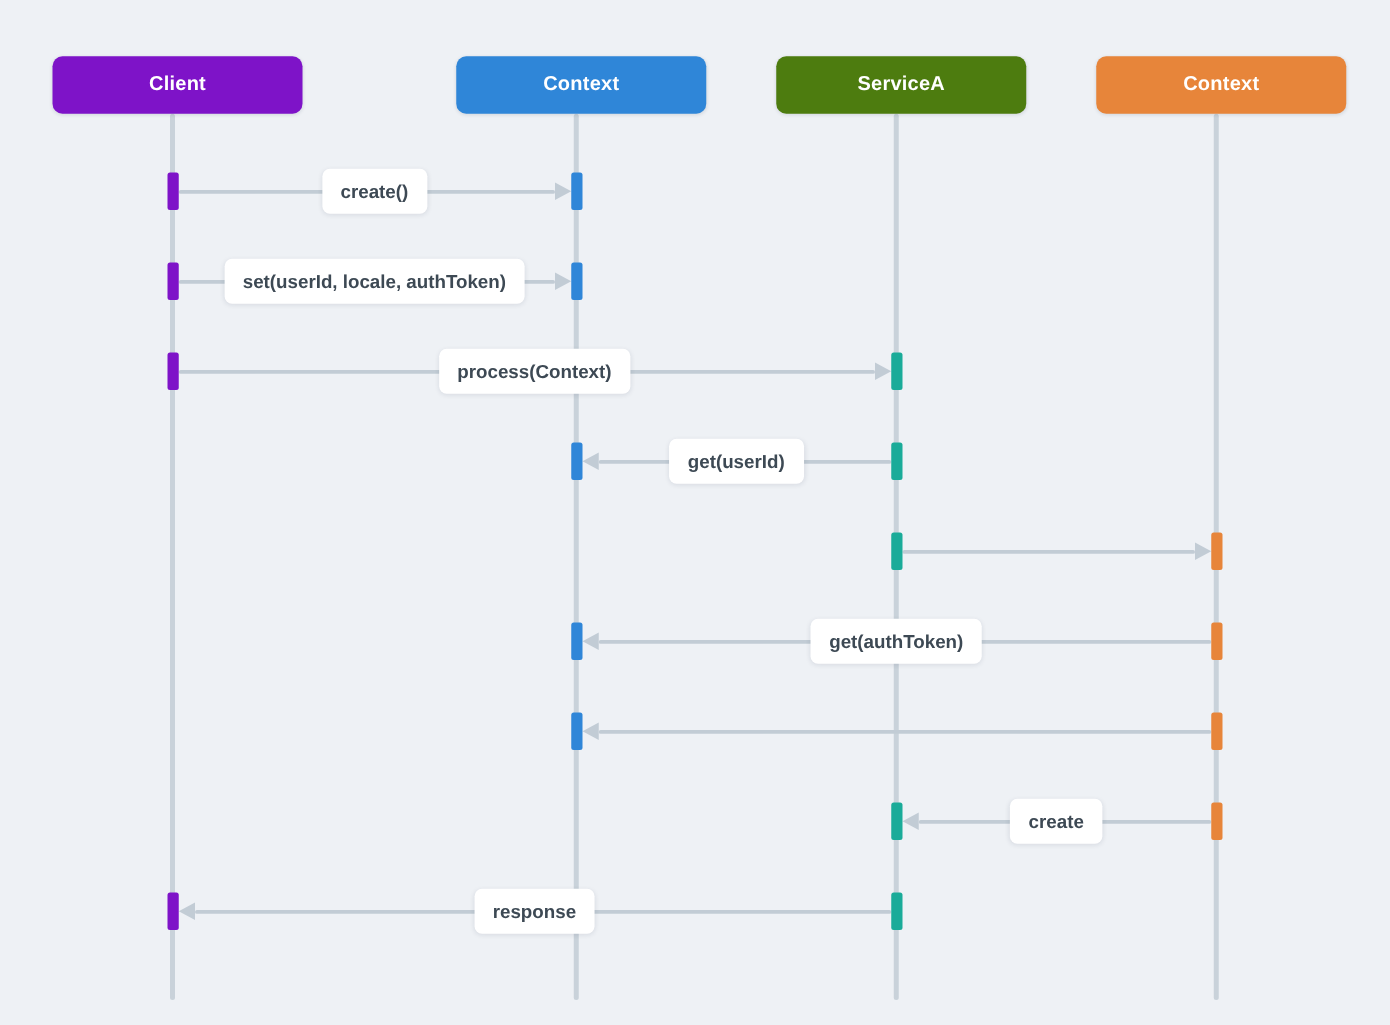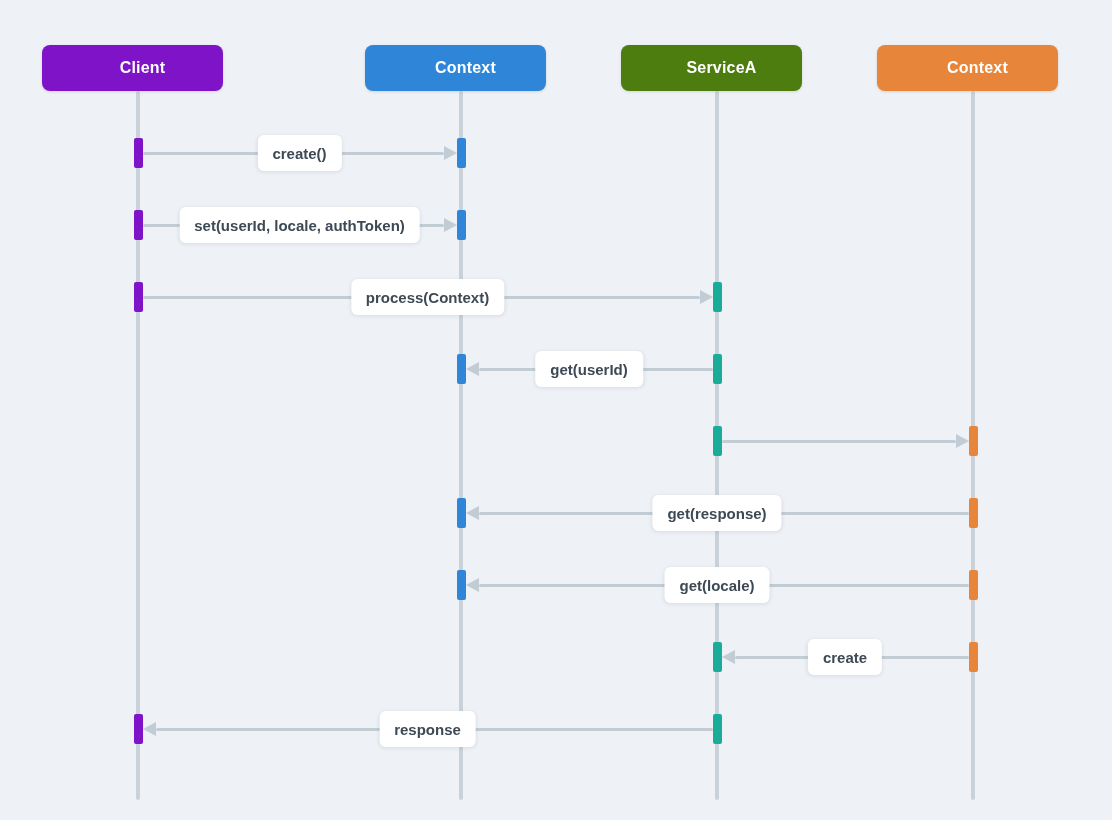--- a/index.html
+++ b/index.html
@@ -11,33 +11,32 @@
   .stage {
     position: relative;
     width: 1112px;
     height: 820px;
     background: #eef1f5;
     overflow: hidden;
   }
   .participant-box {
     position: absolute;
     top: 45px;
-    width: 161px;
+    width: 200px;
     height: 46px;
     border-radius: 8px;
     display: flex;
     align-items: center;
     justify-content: center;
     color: #ffffff;
     font-size: 16px;
     font-weight: 700;
     letter-spacing: 0.2px;
     box-shadow: 0 1px 3px rgba(20,30,60,0.12);
     z-index: 5;
-    padding-left: 20px;
   }
   .lifeline {
     position: absolute;
     top: 91px;
     width: 4px;
     height: 709px;
     background: #c9d2da;
     border-radius: 2px;
     z-index: 1;
   }
@@ -115,26 +114,25 @@
     <div class="arrowhead left" style="top: 362px; left: 465.5px;"></div>
     <div class="msg-label" style="left: 589px; top: 351px;">get(userId)</div>
     <div class="activation-bar" style="left: 712.5px; top: 426px; background: rgb(26, 171, 153);"></div>
     <div class="activation-bar" style="left: 968.5px; top: 426px; background: rgb(231, 133, 58);"></div>
     <div class="msg-line" style="left: 721.5px; top: 439.5px; width: 234px;"></div>
     <div class="arrowhead right" style="top: 434px; left: 955.5px;"></div>
     <div class="activation-bar" style="left: 968.5px; top: 498px; background: rgb(231, 133, 58);"></div>
     <div class="activation-bar" style="left: 456.5px; top: 498px; background: rgb(47, 134, 216);"></div>
     <div class="msg-line" style="left: 478.5px; top: 511.5px; width: 490px;"></div>
     <div class="arrowhead left" style="top: 506px; left: 465.5px;"></div>
-    <div class="msg-label" style="left: 717px; top: 495px;">get(response)</div>
+    <div class="msg-label" style="left: 717px; top: 495px;">get(authToken)</div>
     <div class="activation-bar" style="left: 968.5px; top: 570px; background: rgb(231, 133, 58);"></div>
     <div class="activation-bar" style="left: 456.5px; top: 570px; background: rgb(47, 134, 216);"></div>
     <div class="msg-line" style="left: 478.5px; top: 583.5px; width: 490px;"></div>
     <div class="arrowhead left" style="top: 578px; left: 465.5px;"></div>
-    <div class="msg-label" style="left: 717px; top: 567px;">get(locale)</div>
     <div class="activation-bar" style="left: 968.5px; top: 642px; background: rgb(231, 133, 58);"></div>
     <div class="activation-bar" style="left: 712.5px; top: 642px; background: rgb(26, 171, 153);"></div>
     <div class="msg-line" style="left: 734.5px; top: 655.5px; width: 234px;"></div>
     <div class="arrowhead left" style="top: 650px; left: 721.5px;"></div>
     <div class="msg-label" style="left: 845px; top: 639px;">create</div>
     <div class="activation-bar" style="left: 712.5px; top: 714px; background: rgb(26, 171, 153);"></div>
     <div class="activation-bar" style="left: 133.5px; top: 714px; background: rgb(126, 19, 200);"></div>
     <div class="msg-line" style="left: 155.5px; top: 727.5px; width: 557px;"></div>
     <div class="arrowhead left" style="top: 722px; left: 142.5px;"></div>
     <div class="msg-label" style="left: 427.5px; top: 711px;">response</div>

